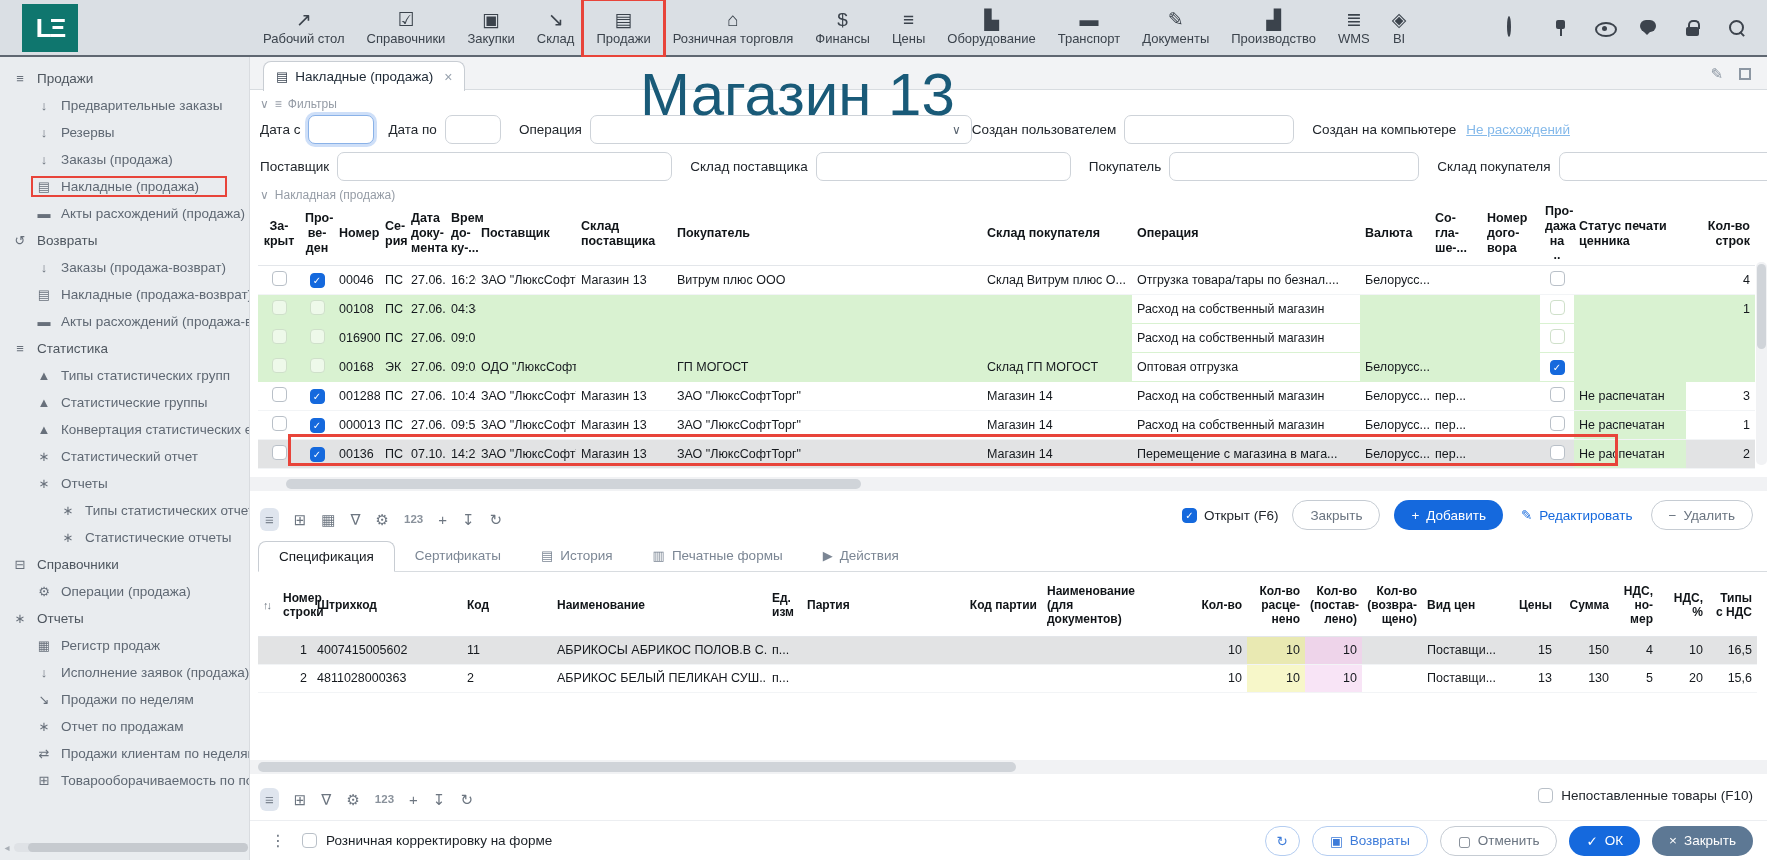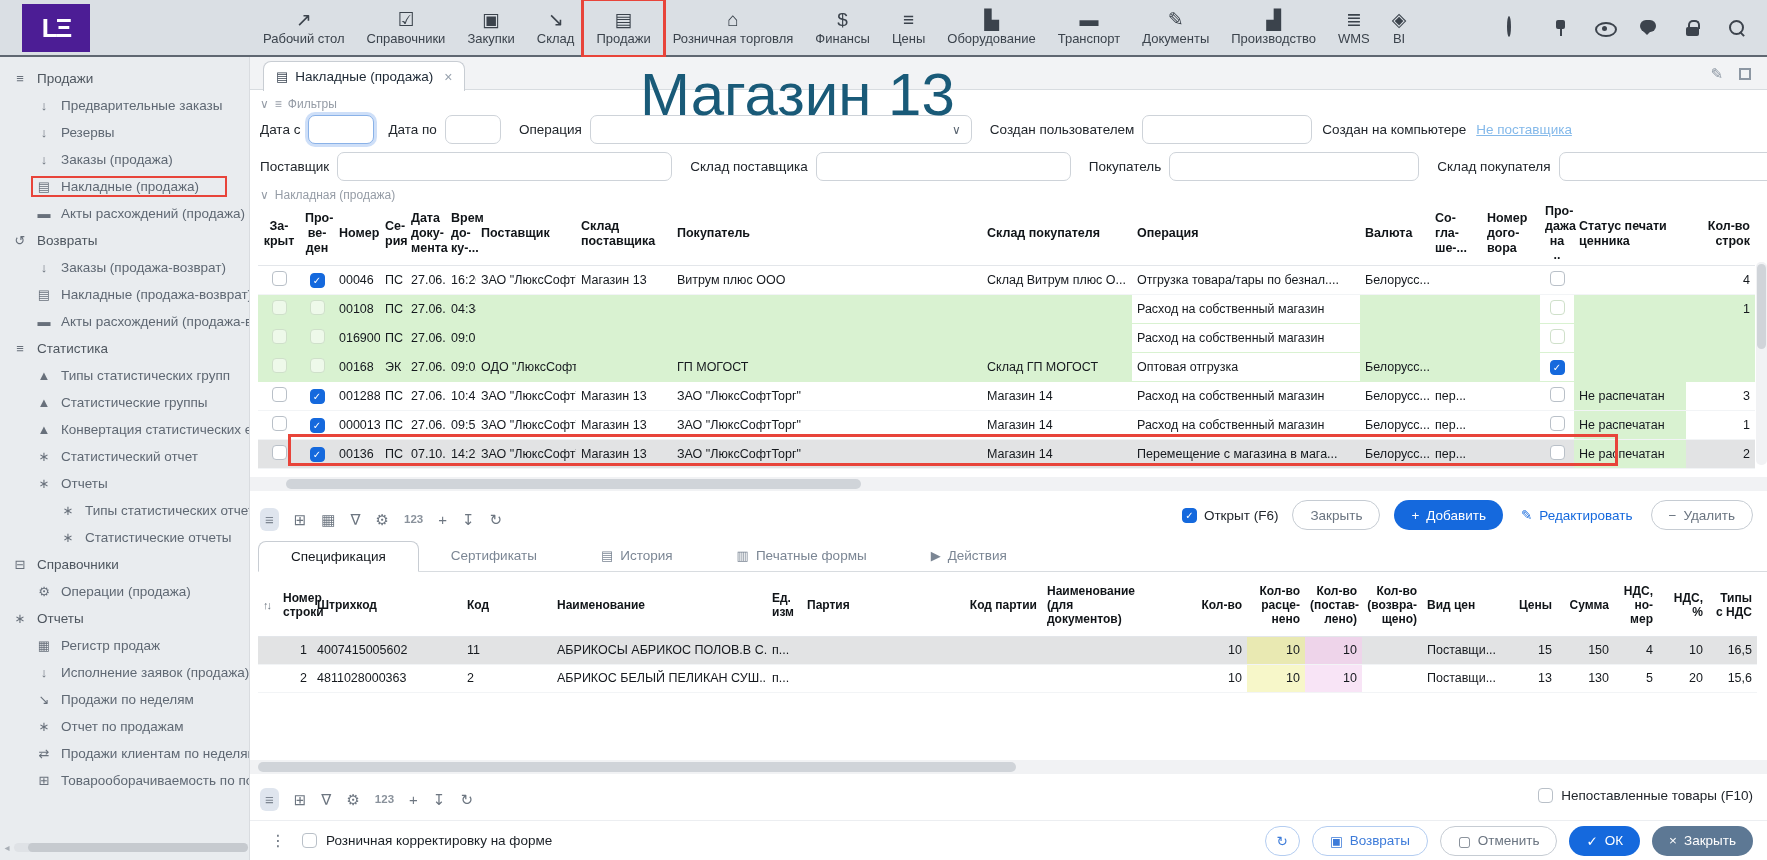--- a/index.html
+++ b/index.html
@@ -1,21 +1,21 @@
 <!DOCTYPE html>
 <html><head>
 <meta charset="utf-8">
 <style>
   html,body{margin:0;padding:0;background:#fff;}
   *{box-sizing:border-box;font-family:"Liberation Sans","DejaVu Sans",sans-serif;}
   .app{position:relative;width:1767px;height:860px;overflow:hidden;background:#fff;}
 
   
   .topbar{position:absolute;left:0;top:0;width:1767px;height:57px;background:#dadfe4;border-bottom:2px solid #5f6771;}
-  .logo{position:absolute;left:22px;top:4px;width:68px;height:48px;background:#4c1d95;color:#fff;display:flex;align-items:center;justify-content:center;font-weight:bold;font-size:26px;letter-spacing:-2px;}
+  .logo{position:absolute;left:22px;top:4px;width:56px;height:48px;background:#0f766e;color:#fff;display:flex;align-items:center;justify-content:center;font-weight:bold;font-size:26px;letter-spacing:-2px;}
   .topnav{position:absolute;left:252px;top:0;height:55px;display:flex;align-items:center;}
   .nav-item{display:flex;flex-direction:column;align-items:center;justify-content:center;padding:2px 11px;height:52px;cursor:pointer;}
   .nav-item .nv-ic{font-size:19px;line-height:20px;color:#3b434c;}
   .nav-item .nv-lb{font-size:13px;color:#3b434c;white-space:nowrap;margin-top:1px;}
   .nav-item.hl{outline:3px solid #e8443a;outline-offset:1px;}
   .top-icons{position:absolute;right:20px;top:0;height:55px;display:flex;align-items:center;gap:24px;}
   .tic{position:relative;width:20px;height:20px;display:inline-block;}
   .ic-contrast{width:17px;height:17px;border:2px solid #3c434c;border-radius:50%;background:linear-gradient(90deg,#3c434c 50%,transparent 50%);}
   .ic-pin::before{content:"";position:absolute;left:5px;top:2px;width:9px;height:9px;background:#3c434c;border-radius:2px;}
   .ic-pin::after{content:"";position:absolute;left:9px;top:11px;width:2px;height:7px;background:#3c434c;}
@@ -101,21 +101,21 @@
   .open-cb{display:flex;align-items:center;gap:7px;font-size:13.5px;color:#21262c;}
   .pill{height:30px;border-radius:16px;display:flex;align-items:center;padding:0 17px;font-size:13.5px;cursor:pointer;gap:7px;white-space:nowrap;}
   .pill.outline{border:1px solid #c6ccd3;color:#6a7480;background:#fff;}
   .pill.primary{background:#1569dd;color:#fff;}
   .pill.ghost-blue{color:#1569dd;background:transparent;padding:0 4px;}
   .pill.outline-blue{border:1px solid #b4cdf1;color:#3d7bd9;background:#fff;}
   .pill.steel{background:#5d7894;color:#fff;}
 
   
   .subtabs{position:absolute;left:8px;top:483px;width:1509px;height:32px;border-bottom:1px solid #d8dce0;display:flex;align-items:flex-end;}
-  .stab{height:31px;display:flex;align-items:center;gap:7px;padding:0 32px;font-size:13.5px;color:#7b8694;cursor:pointer;}
+  .stab{height:31px;display:flex;align-items:center;gap:7px;padding:0 20px;font-size:13.5px;color:#7b8694;cursor:pointer;}
   .stab .st-ic{font-size:13px;}
   .stab.active{background:#fff;border:1px solid #c8cdd3;border-bottom:1px solid #fff;border-radius:8px 8px 0 0;color:#14181d;margin-bottom:-1px;}
 
   
   .spec-wrap{position:absolute;left:8px;top:517px;width:1509px;height:120px;}
   table.spec{border-collapse:collapse;table-layout:fixed;width:1499px;}
   table.spec th{font-size:12px;font-weight:bold;color:#101418;padding:2px 5px;vertical-align:middle;white-space:pre-line;line-height:1.18;height:62px;border-bottom:1px solid #e3e6ea;text-align:left;}
   table.spec td{font-size:12.5px;color:#15191e;padding:0 5px;height:28px;white-space:nowrap;overflow:hidden;border-bottom:1px solid #f2f4f6;}
   table.spec .al-r{text-align:right;}
   table.spec td.col-qty_priced{background:#f7f7c9;}
@@ -354,24 +354,24 @@
 
     <div class="frow frow1">
       <span class="flabel">Дата с</span>
       <span class="inp focus" style="width:66px;"></span>
       <span class="flabel" style="margin-left:14px;">Дата по</span>
       <span class="inp" style="width:56px;"></span>
       <span class="flabel" style="margin-left:18px;">Операция</span>
       <span class="sel" style="width:382px;">
           <span>∨</span>
         </span>
-      <span class="flabel" style="margin-left:18px;">Создан пользователем</span>
+      <span class="flabel" style="">Создан пользователем</span>
       <span class="inp" style="width:170px;"></span>
-      <span class="flabel" style="margin-left:10px;">Создан на компьютере</span>
-      <span class="flink">Не поставщика</span>
+      <span class="flabel" style="margin-left:18px;">Создан на компьютере</span>
+      <span class="flink">Не расхождений</span>
     </div>
 
     <div class="frow frow2">
       <span class="flabel">Поставщик</span>
       <span class="inp" style="width:335px;"></span>
       <span class="flabel" style="margin-left:18px;">Склад поставщика</span>
       <span class="inp" style="width:255px;"></span>
       <span class="flabel" style="margin-left:18px;">Покупатель</span>
       <span class="inp" style="width:250px;"></span>
       <span class="flabel" style="margin-left:18px;">Склад покупателя</span>

